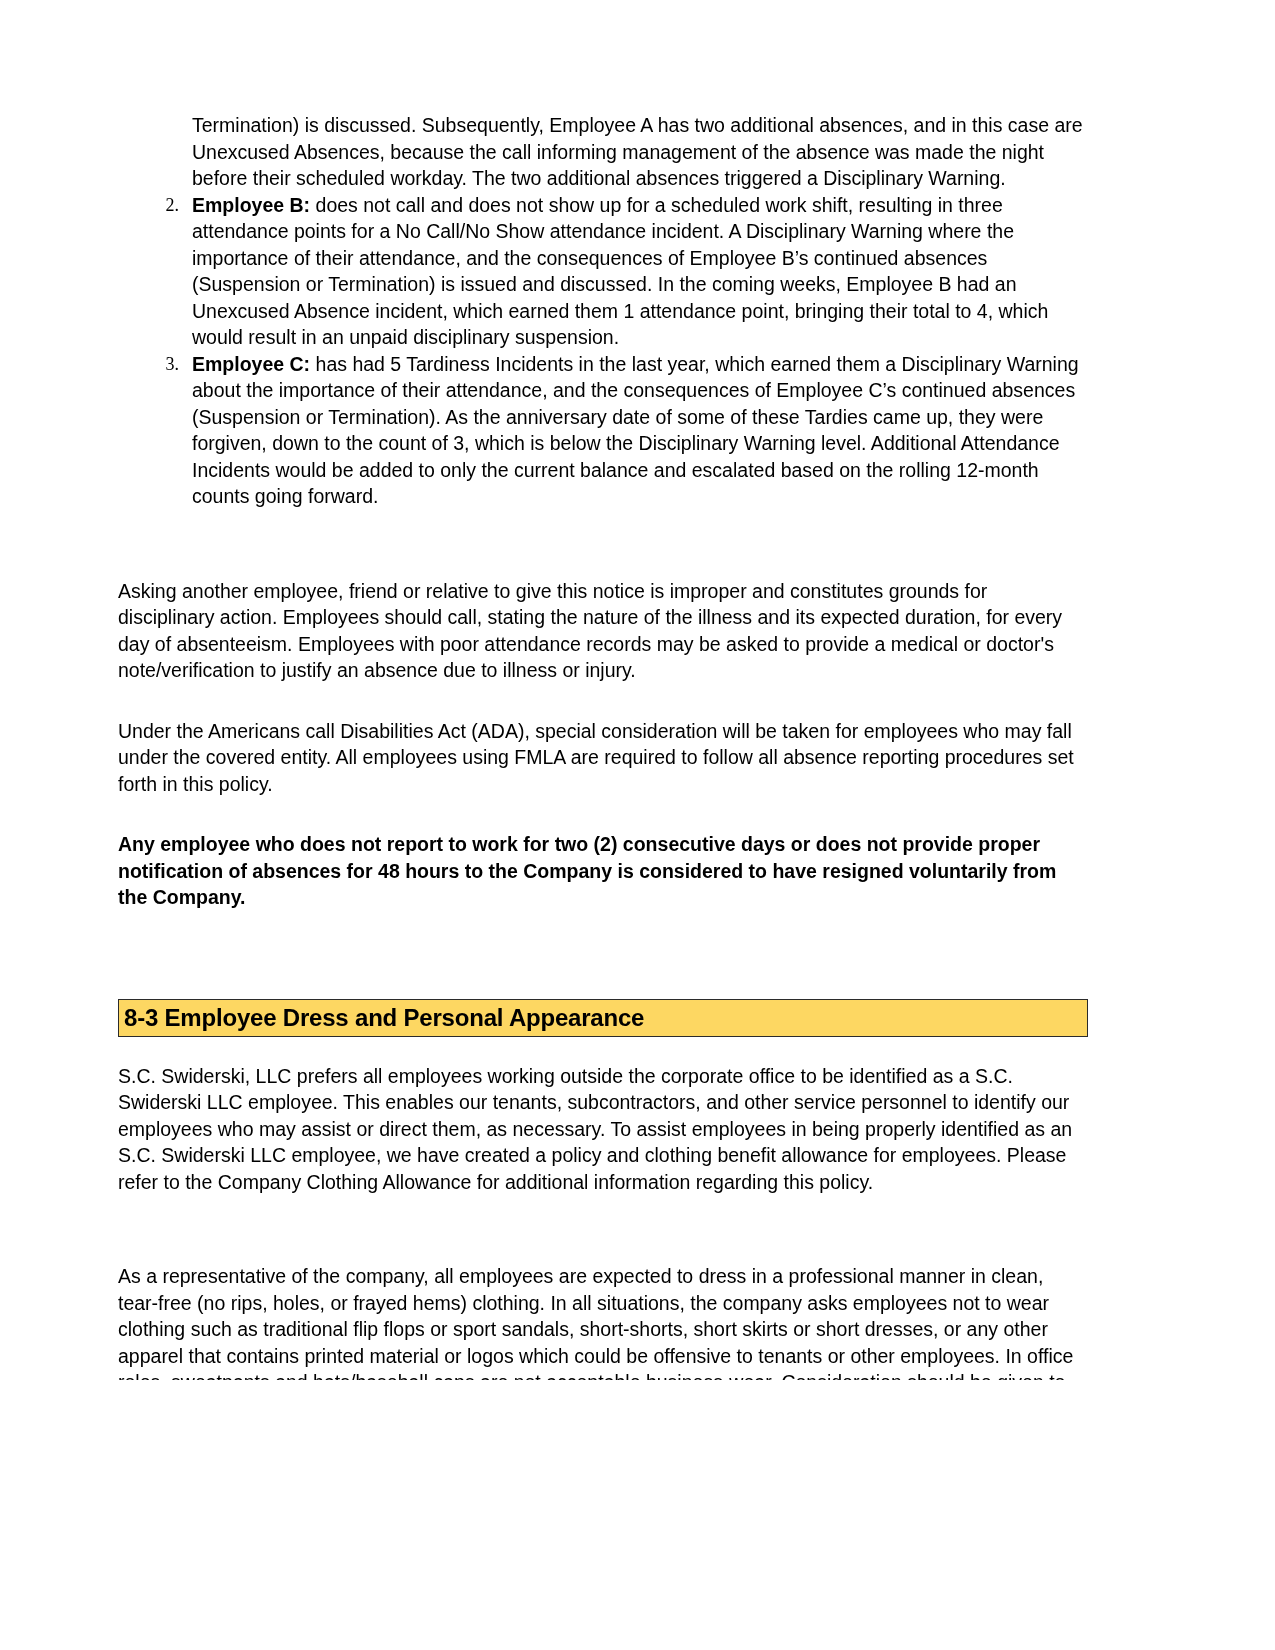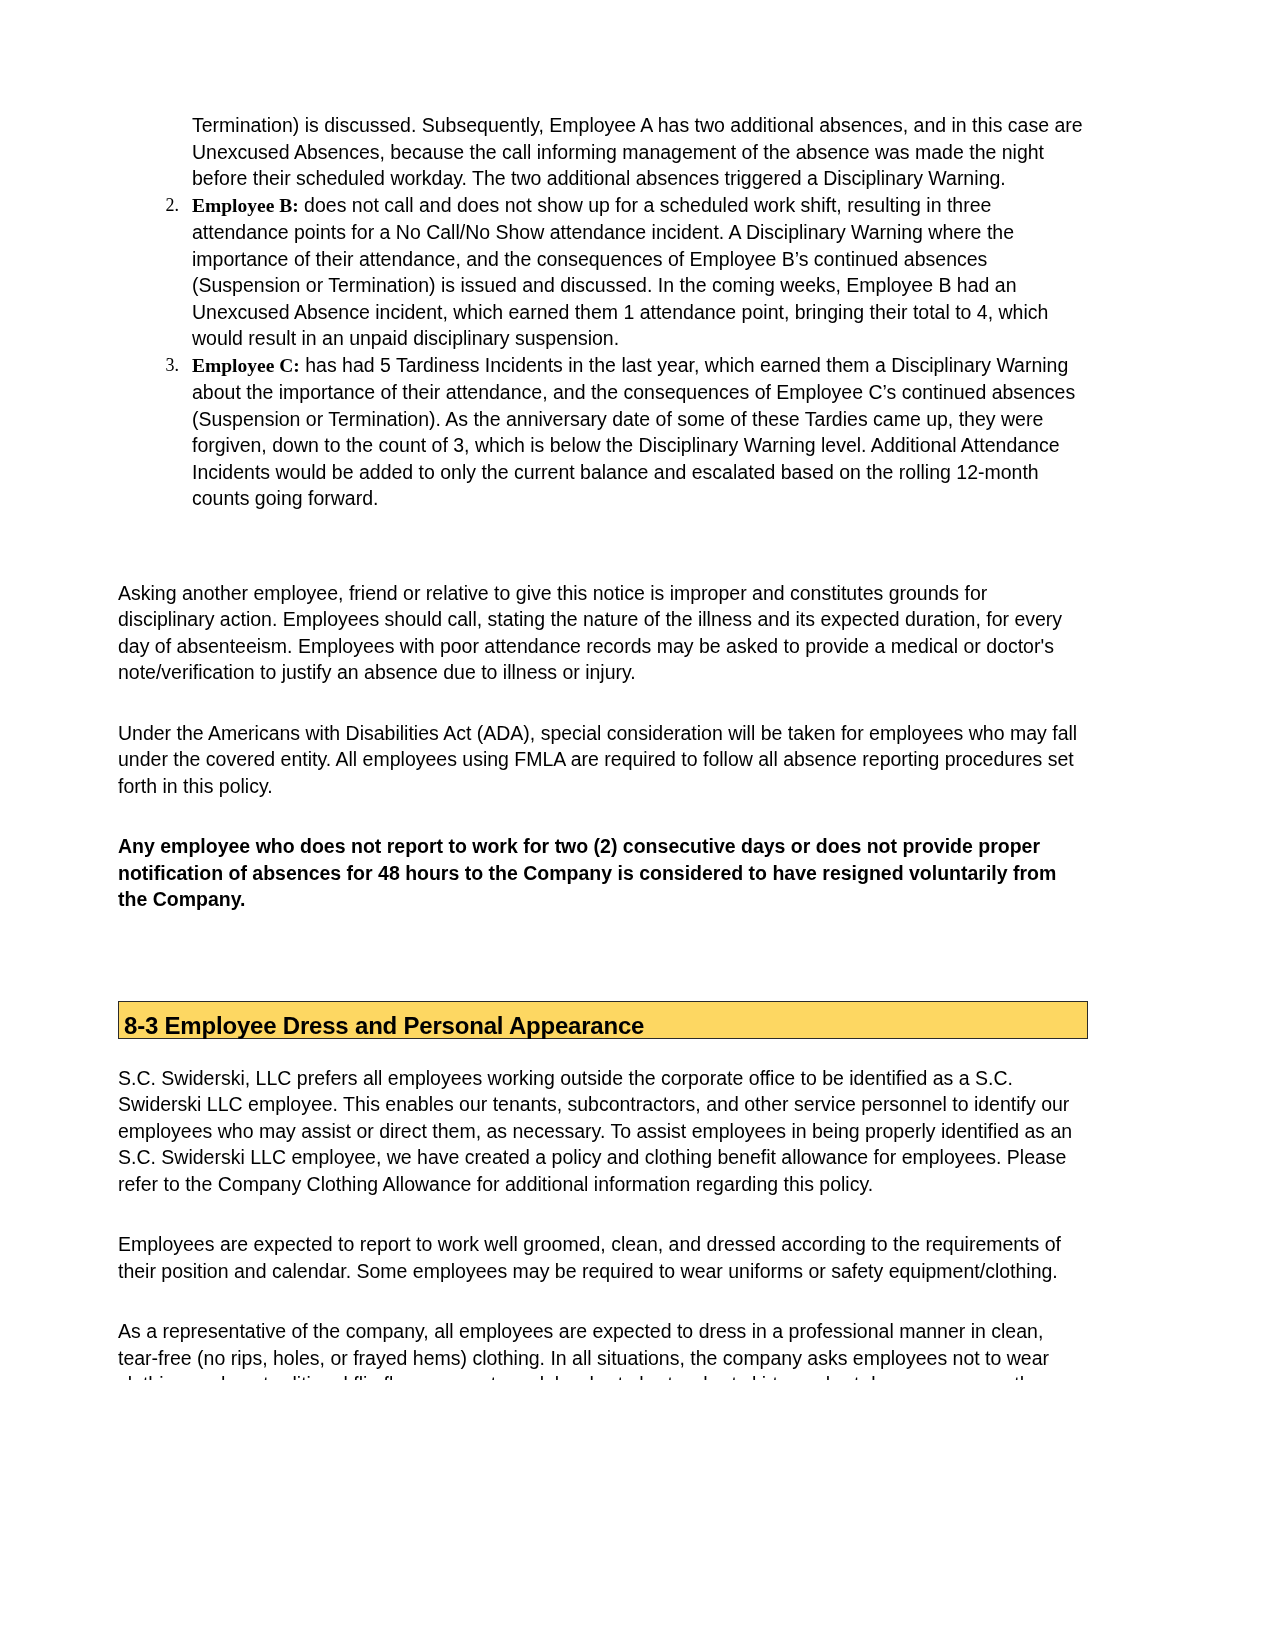--- a/index.html
+++ b/index.html
@@ -44,21 +44,21 @@
   }
   li.numitem .marker {
     position: absolute;
     left: -39px;
     top: 0;
     width: 26px;
     text-align: right;
     font-size: 18px;
     font-family: "Liberation Serif", serif;
   }
-  li.numitem b { font-weight: bold; font-family: Liberation Serif, serif; }
+  li.numitem b { font-weight: bold; }
 
   
   p.body {
     font-size: 19.5px;
     line-height: 26.5px;
     margin: 0;
     padding: 0;
     text-align: left;
   }
   .gap-lg { height: 34px; }
@@ -67,21 +67,21 @@
 
   
   .section-head {
     margin: 0;
     background: #fdd762;
     border: 1.5px solid #2b2b2b;
     box-sizing: border-box;
     width: 970px;
     height: 38px;
     display: flex;
-    align-items: flex-end;
+    align-items: center;
     padding-left: 5px;
   }
   .section-head .title {
     font-size: 24px;
     font-weight: bold;
     letter-spacing: -0.2px;
     color: #000000;
     line-height: 1;
     white-space: nowrap;
   }
@@ -119,39 +119,38 @@
 
     <div class="gap-lg"></div>
 
 
     <div class="gap-lg"></div>
 
     <p class="body">Asking another employee, friend or relative to give this notice is improper and constitutes grounds for disciplinary action. Employees should call, stating the nature of the illness and its expected duration, for every day of absenteeism. Employees with poor attendance records may be asked to provide a medical or doctor's note/verification to justify an absence due to illness or injury.</p>
 
     <div class="gap-lg"></div>
 
-    <p class="body">Under the Americans with Disabilities Act (ADA), special consideration will be taken for employees who may fall under the covered entity. All employees using FMLA are required to follow all absence reporting procedures set forth in this policy.</p>
+    <p class="body">Under the Americans call Disabilities Act (ADA), special consideration will be taken for employees who may fall under the covered entity. All employees using FMLA are required to follow all absence reporting procedures set forth in this policy.</p>
 
     <div class="gap-lg"></div>
 
     <p class="body bold">Any employee who does not report to work for two (2) consecutive days or does not provide proper notification of absences for 48 hours to the Company is considered to have resigned voluntarily from the Company.</p>
 
     <div style="height:88px"></div>
 
     <div class="section-head">
       <span class="title">8-3 Employee Dress and Personal Appearance</span>
     </div>
 
     <div class="gap-md"></div>
 
     <p class="body">S.C. Swiderski, LLC prefers all employees working outside the corporate office to be identified as a S.C. Swiderski LLC employee. This enables our tenants, subcontractors, and other service personnel to identify our employees who may assist or direct them, as necessary. To assist employees in being properly identified as an S.C. Swiderski LLC employee, we have created a policy and clothing benefit allowance for employees. Please refer to the Company Clothing Allowance for additional information regarding this policy.</p>
 
     <div class="gap-lg"></div>
 
-    <p class="body">Employees are expected to report to work well groomed, clean, and dressed according to the requirements of their position and calendar. Some employees may be required to wear uniforms or safety equipment/clothing.</p>
 
     <div class="gap-lg"></div>
 
     <p class="body">As a representative of the company, all employees are expected to dress in a professional manner in clean, tear-free (no rips, holes, or frayed hems) clothing. In all situations, the company asks employees not to wear clothing such as traditional flip flops or sport sandals, short-shorts, short skirts or short dresses, or any other apparel that contains printed material or logos which could be offensive to tenants or other employees. In office roles, sweatpants and hats/baseball caps are not acceptable business-wear. Consideration should be given to assure the clothing is not inappropriately revealing and is an appropriate length when bending, reaching, and lifting. Employees who regularly deal with the public on behalf of the company or company business are required to dress in appropriate business attire for those meetings.</p>
 
     <div class="gap-lg"></div>
 
     <p class="body">For occasions where an employee may be asked to perform tasks outside their normal duties, a spare set of clothing can be kept in the office or the employee's vehicle in order to minimize damage to professional</p>
 
   </div>

